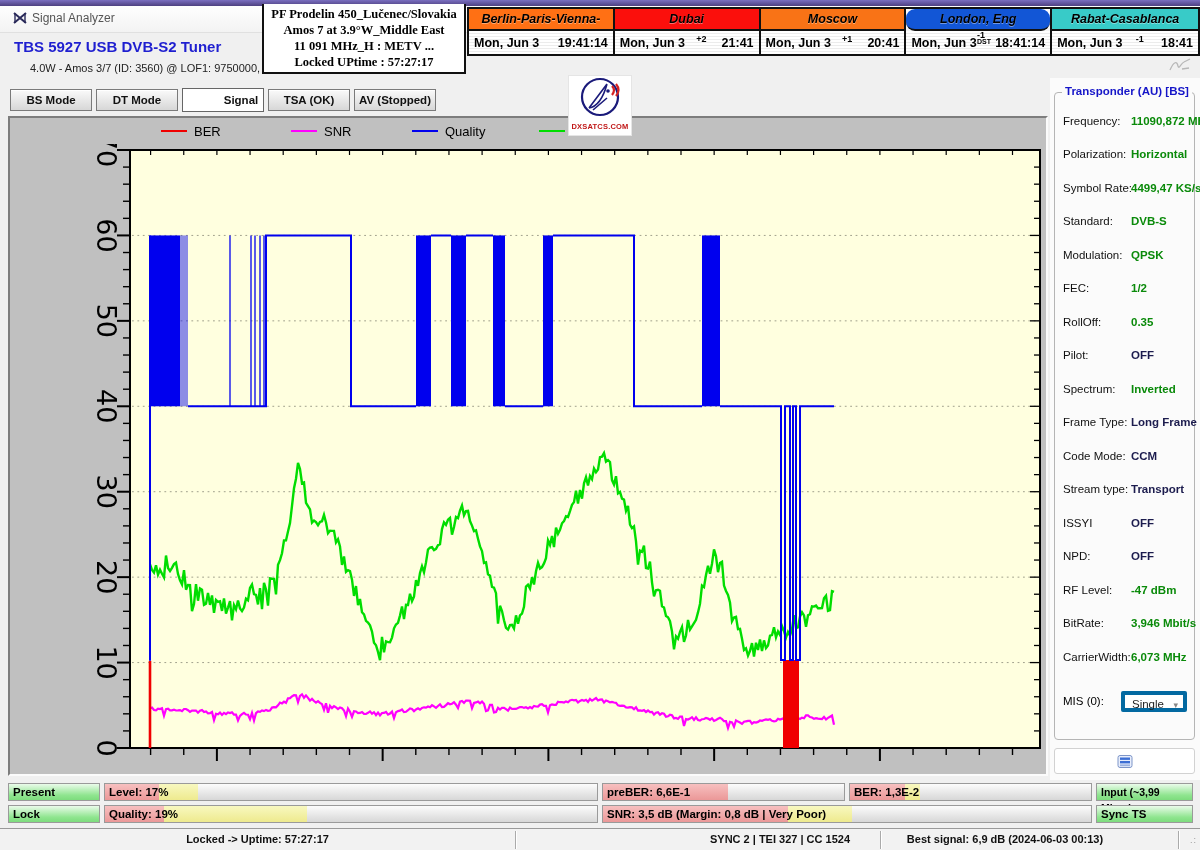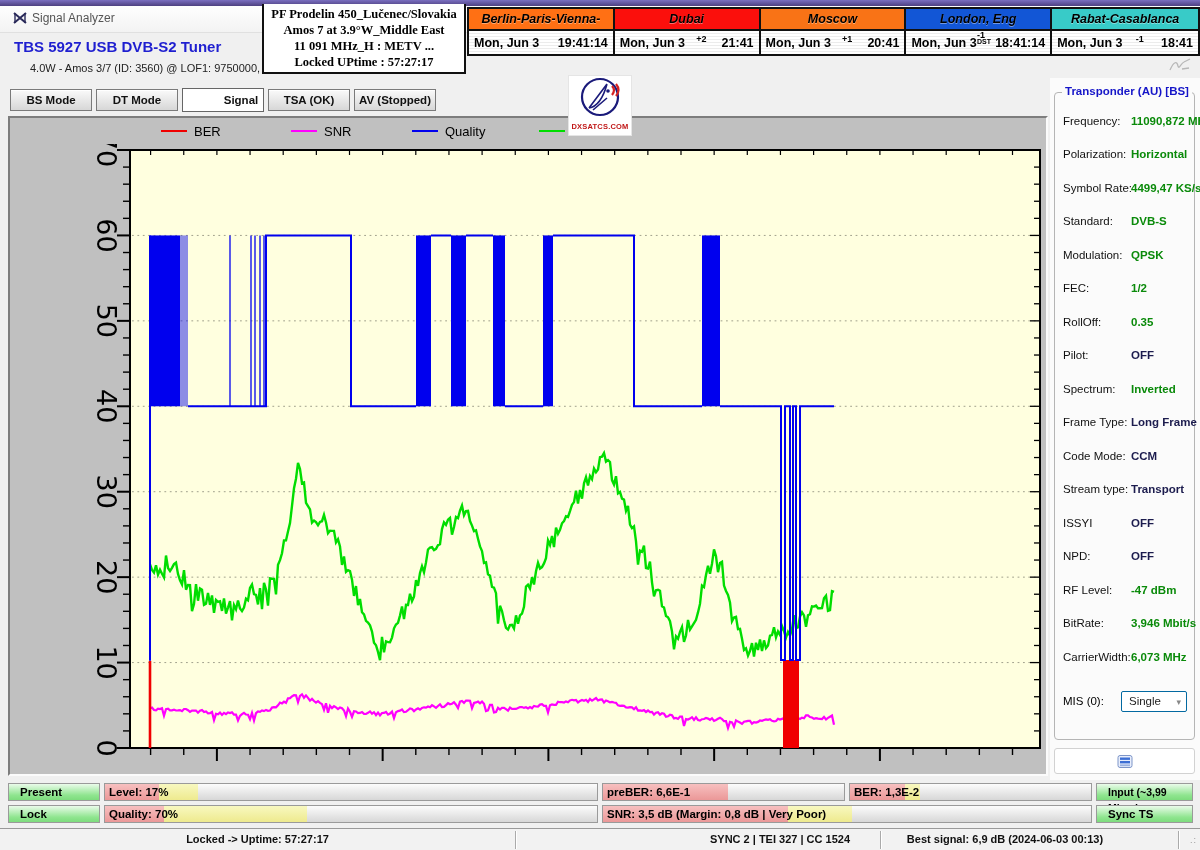--- a/index.html
+++ b/index.html
@@ -57,30 +57,30 @@
        border-radius:4px;box-sizing:border-box;}
   .grouptitle{position:absolute;left:7px;top:-8px;background:#fbfbfb;padding:0 3px;
        color:#1515c8;font-weight:bold;font-size:11.5px;}
   .frow{position:absolute;left:0;width:100%;height:16px;}
   .frow .flab{position:absolute;left:8px;font-size:11.5px;color:#111;}
   .frow .fval{position:absolute;left:76px;font-size:11.5px;font-weight:bold;white-space:nowrap;}
   .fval.green{color:#0a8a0a;} .fval.dark{color:#1c1c4e;}
   .misrow{position:absolute;left:0;top:598px;width:100%;height:22px;}
   .misrow .flab{position:absolute;left:8px;top:4px;font-size:11.5px;}
   .misselect{position:absolute;left:66px;top:0;width:66px;height:21px;box-sizing:border-box;
-       border:1px solid #0369a1;border-radius:2px;background:#fff;font-size:11.5px;
+       border:4px solid #0369a1;border-radius:2px;background:#fff;font-size:11.5px;
        line-height:19px;padding-left:7px;color:#222;}
   .misselect .chev{position:absolute;right:5px;top:1px;color:#888;font-size:9px;}
   .drivebtn{position:absolute;left:4px;top:670px;width:141px;height:26px;background:#fff;
        border:1px solid #d2d2d2;border-radius:3px;box-sizing:border-box;text-align:center;padding-top:5px;}
   
   .srow{position:absolute;left:0;width:1200px;height:18px;}
   .cell{position:absolute;top:0;height:18px;box-sizing:border-box;border:1px solid #9a9a9a;
         font-size:11.5px;font-weight:bold;line-height:16px;color:#000;padding-left:20px;}
-  .gcell{background:linear-gradient(#eafbea 0%,#8fe58f 70%,#7ddc7d 100%);padding-left:11px;}
+  .gcell{background:linear-gradient(#eafbea 0%,#8fe58f 70%,#7ddc7d 100%);padding-left:4px;}
   .bar{background:linear-gradient(#fcfcfc,#d7d7d7);overflow:hidden;}
   .bar .fillr,.bar .filly{position:absolute;top:0;bottom:0;}
   .bar .fillr{left:0;background:linear-gradient(#f7c0c0,#eb9898);}
   .bar .filly{background:linear-gradient(#f8f8c0,#eeea8e);}
   .bar .blabel{position:absolute;left:4px;top:0;z-index:2;white-space:nowrap;}
   
   .statusbar{position:absolute;left:0;top:828px;width:1200px;height:22px;background:#f2f2f2;
        border-top:1px solid #999;}
   .sbsect{position:absolute;top:0;height:22px;font-size:11px;font-weight:bold;color:#111;
        line-height:21px;text-align:center;}
@@ -129,21 +129,21 @@
   </div>
   <div class="clockcol">
     <div class="clockhead" style="background:#f97316;">Moscow</div>
     <div class="clocktime">
       <span class="date">Mon, Jun 3</span>
       <span class="off"><span>+1</span></span>
       <span class="tm">20:41</span>
     </div>
   </div>
   <div class="clockcol">
-    <div class="clockhead" style="background:#1256d6;">London, Eng</div>
+    <div class="clockhead" style="background:#1256d6;border-radius:9px;">London, Eng</div>
     <div class="clocktime">
       <span class="date">Mon, Jun 3</span>
       <span class="off"><span>-1</span><span class="dstlbl">DST</span></span>
       <span class="tm">18:41:14</span>
     </div>
   </div>
   <div class="clockcol">
     <div class="clockhead" style="background:#38cbc8;">Rabat-Casablanca</div>
     <div class="clocktime">
       <span class="date">Mon, Jun 3</span>
@@ -464,21 +464,21 @@
     <span class="filly" id="f-ber-y" style="left: 23%; width: 6%;"></span>
     <span class="blabel">BER: 1,3E-2</span>
   </div>
   <div class="cell gcell" style="left:1096px;width:97px;font-size:10.5px;">Input (~3,99 Mbps)</div>
 </div>
 <div class="srow" style="top:805px;">
   <div class="cell gcell" style="left:8px;width:92px;">Lock</div>
   <div class="cell bar" style="left:104px;width:494px;">
     <span class="fillr" id="f-quality-r" style="width: 12%;"></span>
     <span class="filly" id="f-quality-y" style="left: 12%; width: 29%;"></span>
-    <span class="blabel">Quality: 70%</span>
+    <span class="blabel">Quality: 19%</span>
   </div>
   <div class="cell bar" style="left:602px;width:490px;">
     <span class="fillr" id="f-snr-r" style="width: 38%;"></span>
     <span class="filly" id="f-snr-y" style="left: 38%; width: 13%;"></span>
     <span class="blabel">SNR: 3,5 dB (Margin: 0,8 dB | Very Poor)</span>
   </div>
   <div class="cell gcell" style="left:1096px;width:97px;">Sync TS</div>
 </div>
 
 <div class="statusbar">

